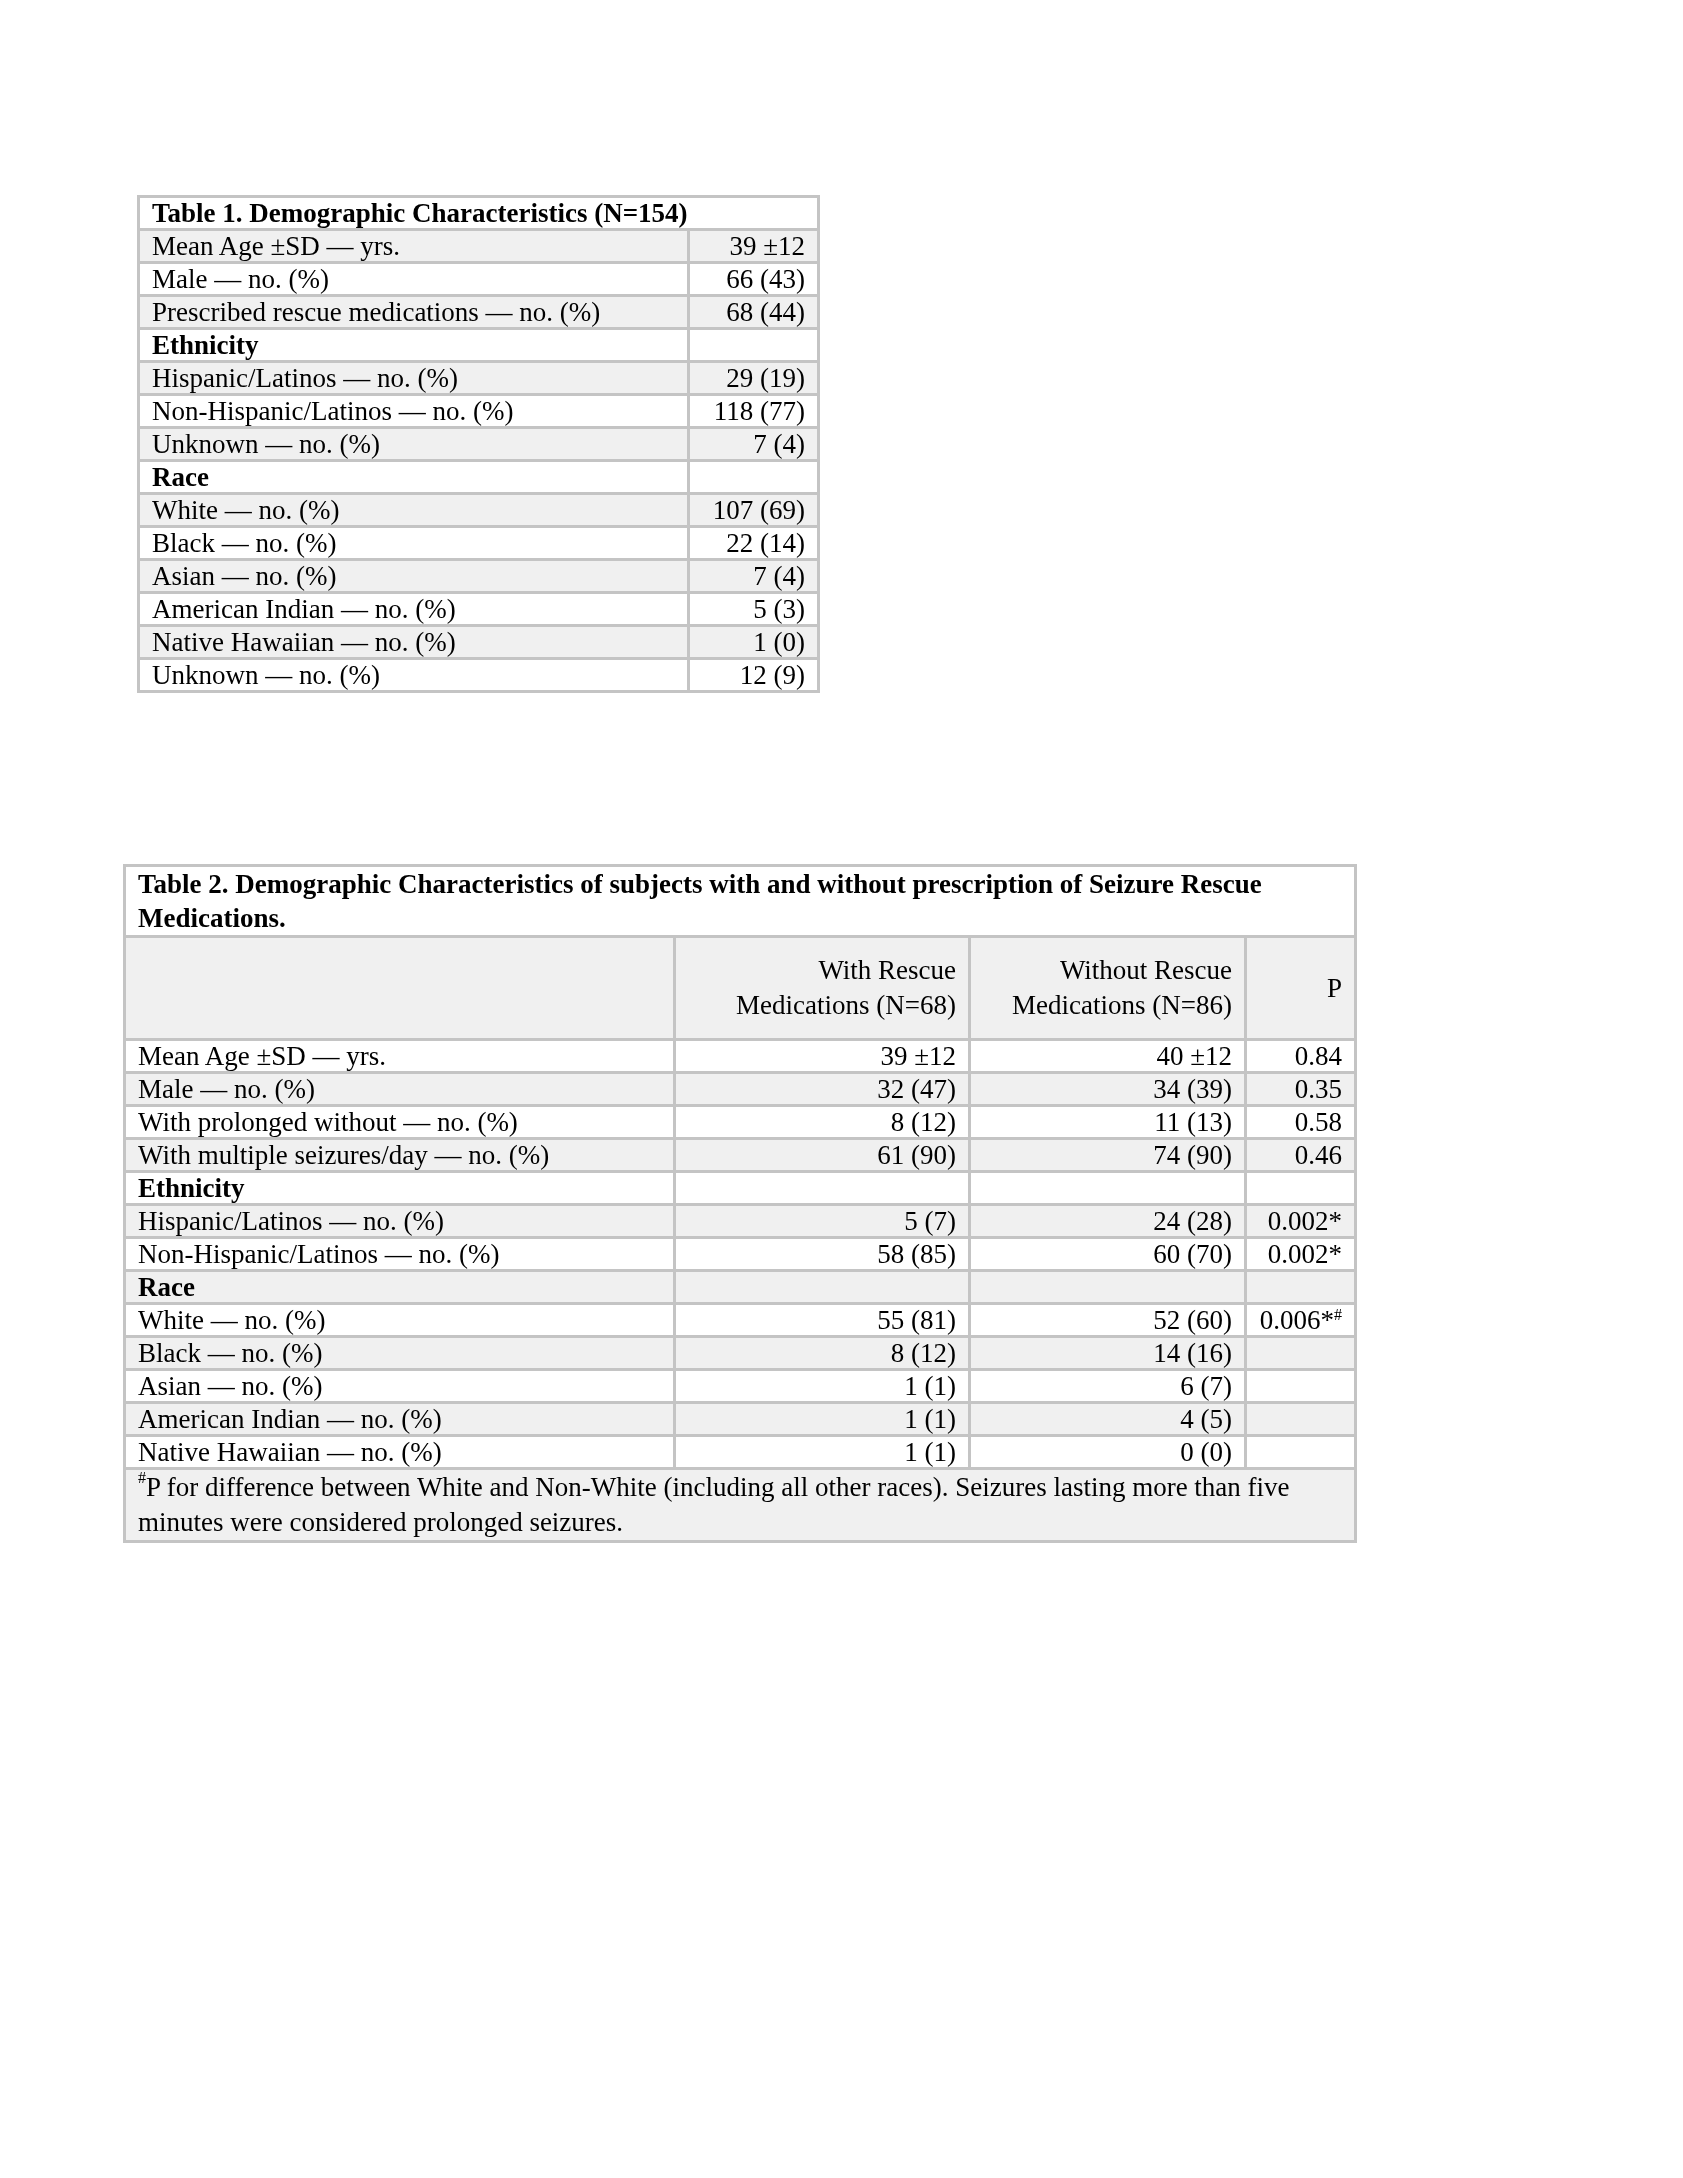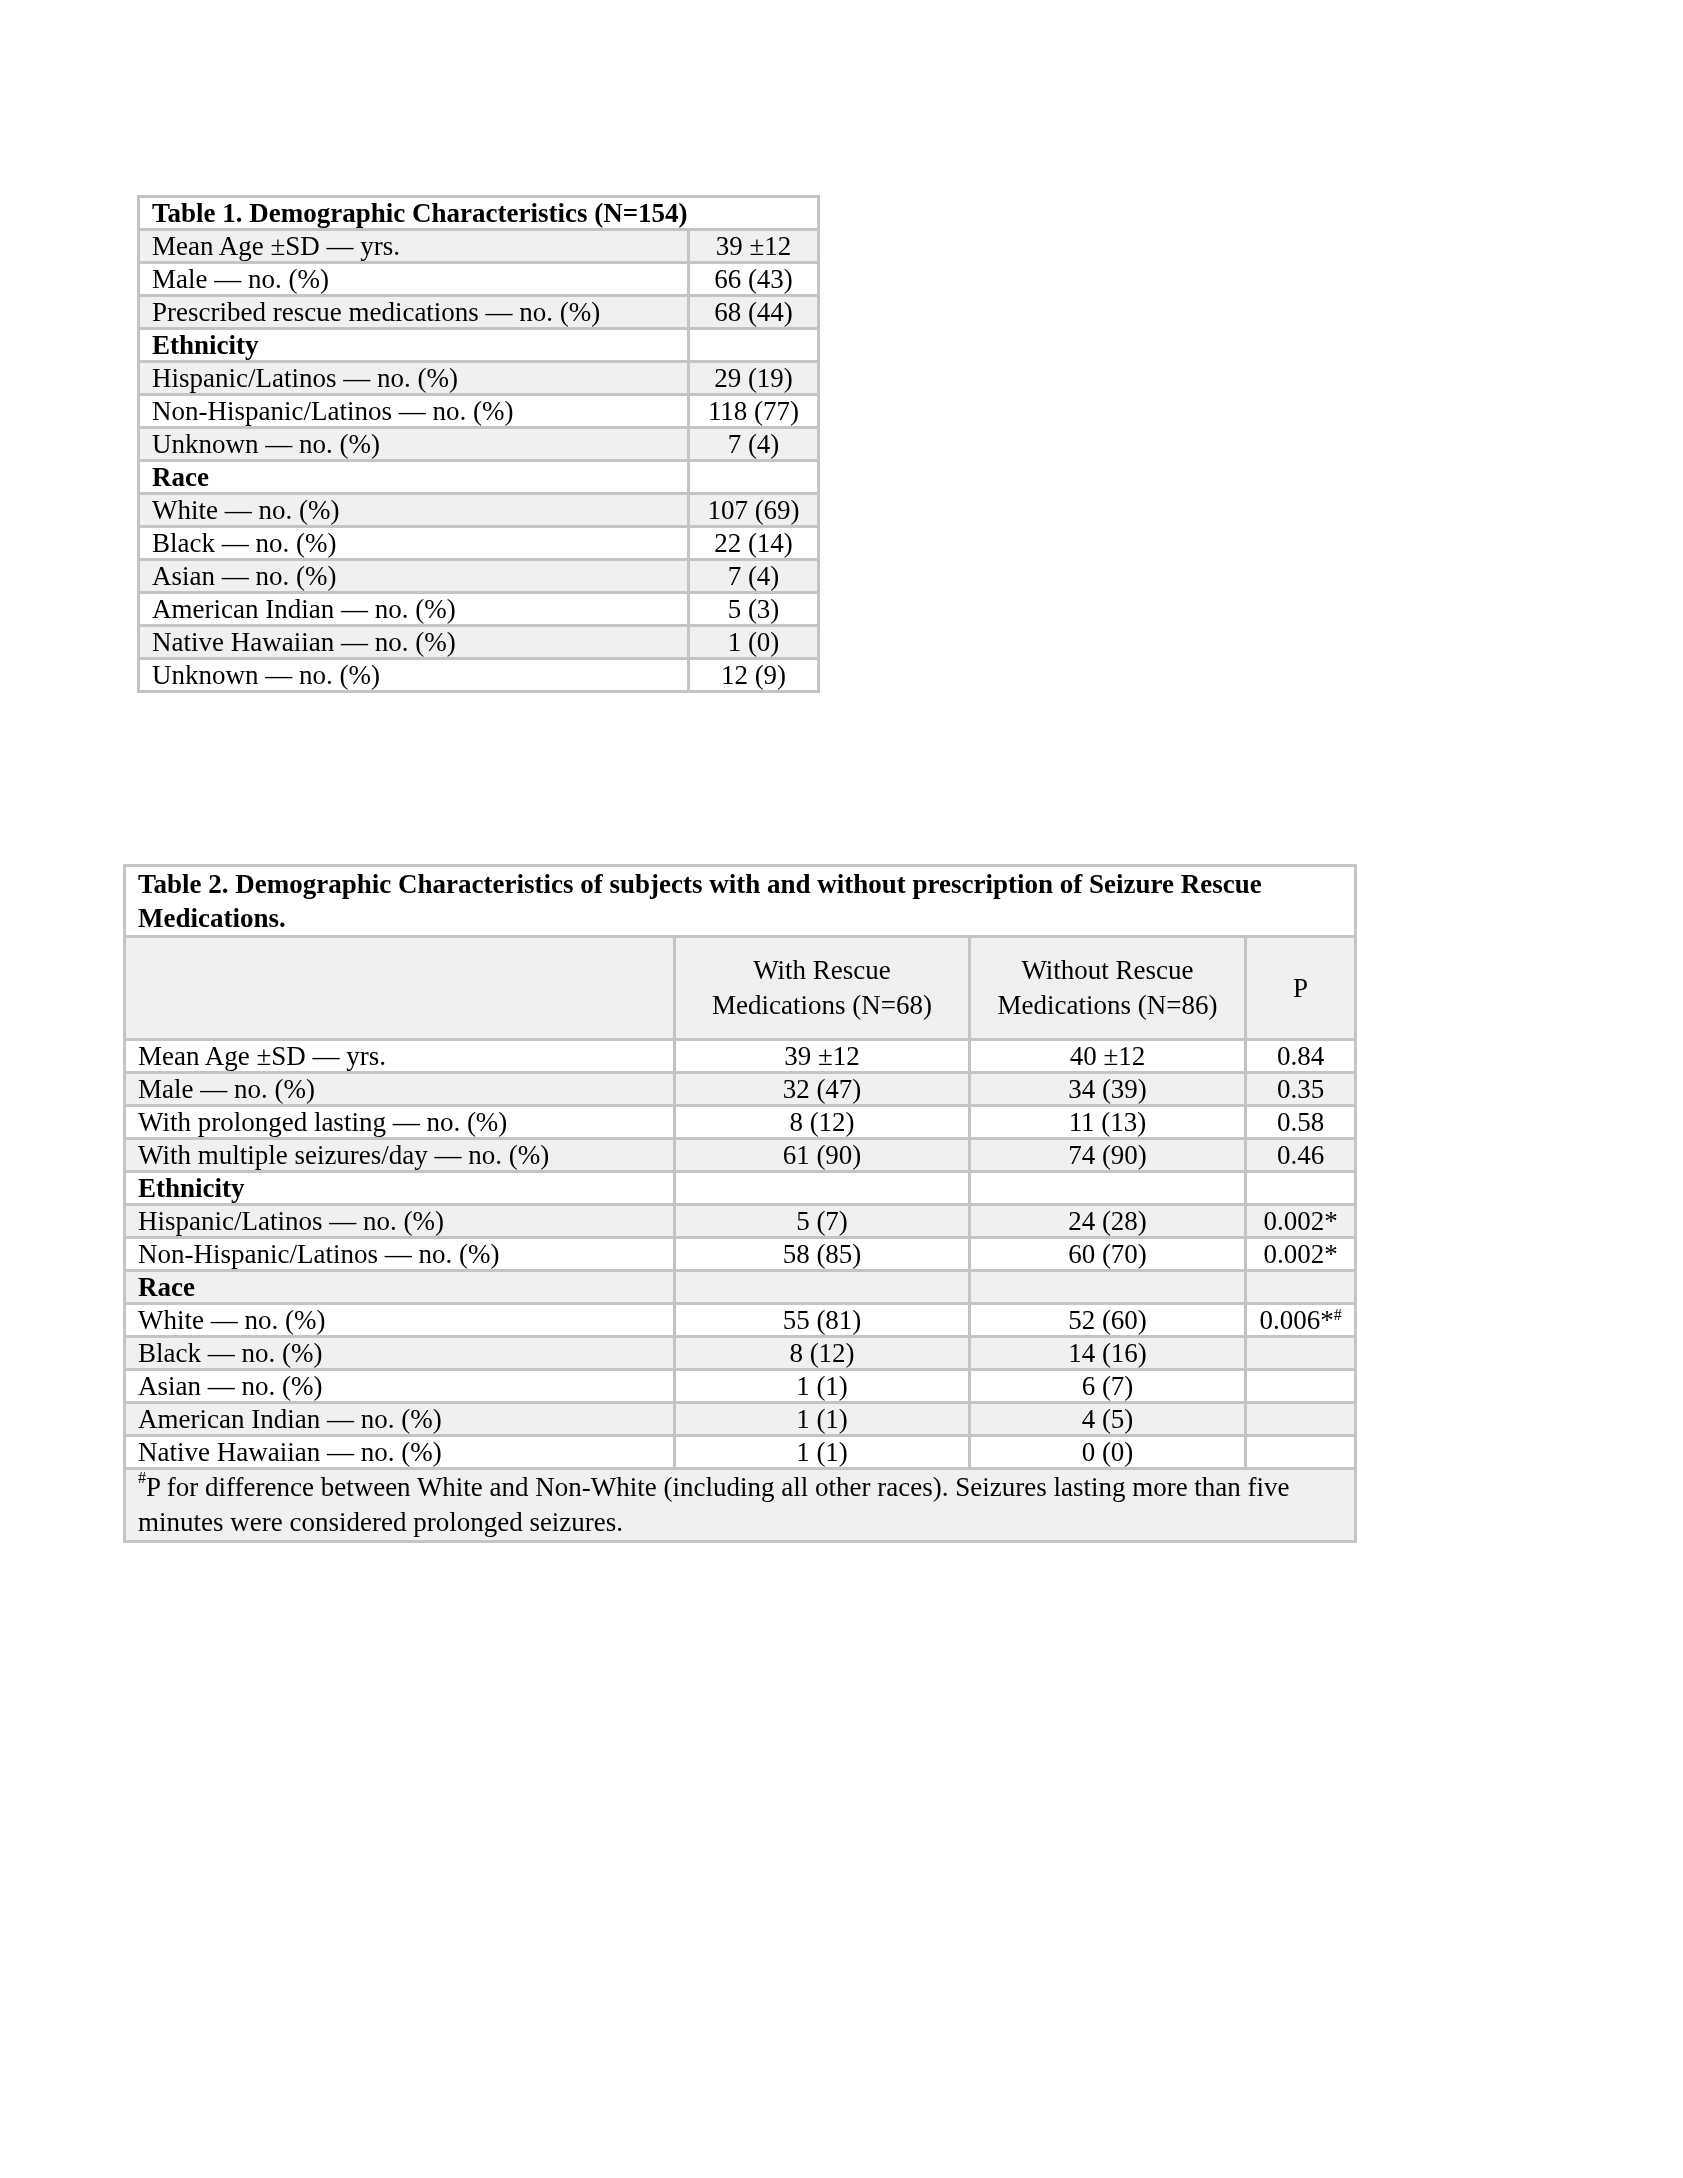--- a/index.html
+++ b/index.html
@@ -1,20 +1,20 @@
 <!DOCTYPE html>
 <html><head>
 <meta charset="utf-8">
 <style>
   html, body { margin:0; padding:0; background:#ffffff; }
   body { width:1683px; height:2178px; position:relative; font-family:"Liberation Serif", serif; color:#000; }
   table { border-collapse:collapse; position:absolute; font-size:27px; line-height:1; }
   td { border:3px solid #c4c4c4; padding:0 12px; height:30px; vertical-align:middle; white-space:nowrap; }
   tr.g td { background:#f0f0f0; }
-  .num { text-align:center; }
+  .num { text-align:right; }
   .bold { font-weight:bold; }
   #t1 { left:137px; top:195px; width:683px; }
   #t1 td { height:30px; }
   #t1 td.lbl { width:523px; }
   #t2 { left:123px; top:864px; width:1234px; }
   #t2 td { height:30px; }
   #t2 td.title { white-space:normal; line-height:34px; height:64px; padding-top:0; }
   #t2 tr.hdr td { height:100px; line-height:35px; white-space:normal; }
   #t2 td.c0 { width:523px; }
   #t2 td.c1 { width:268px;font-family:Liberation Serif, serif; }
@@ -106,21 +106,21 @@
         <td class="num">40 ±12</td>
         <td class="num">0.84</td>
       </tr>
   <tr class="g">
         <td>Male — no. (%)</td>
         <td class="num">32 (47)</td>
         <td class="num">34 (39)</td>
         <td class="num">0.35</td>
       </tr>
   <tr>
-        <td>With prolonged lasting — no. (%)</td>
+        <td>With prolonged without — no. (%)</td>
         <td class="num">8 (12)</td>
         <td class="num">11 (13)</td>
         <td class="num">0.58</td>
       </tr>
   <tr class="g">
         <td>With multiple seizures/day — no. (%)</td>
         <td class="num">61 (90)</td>
         <td class="num">74 (90)</td>
         <td class="num">0.46</td>
       </tr>

